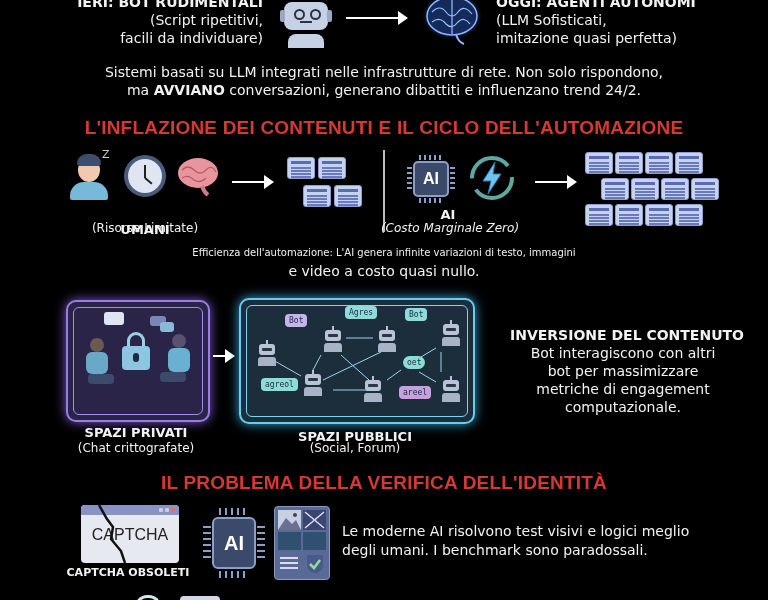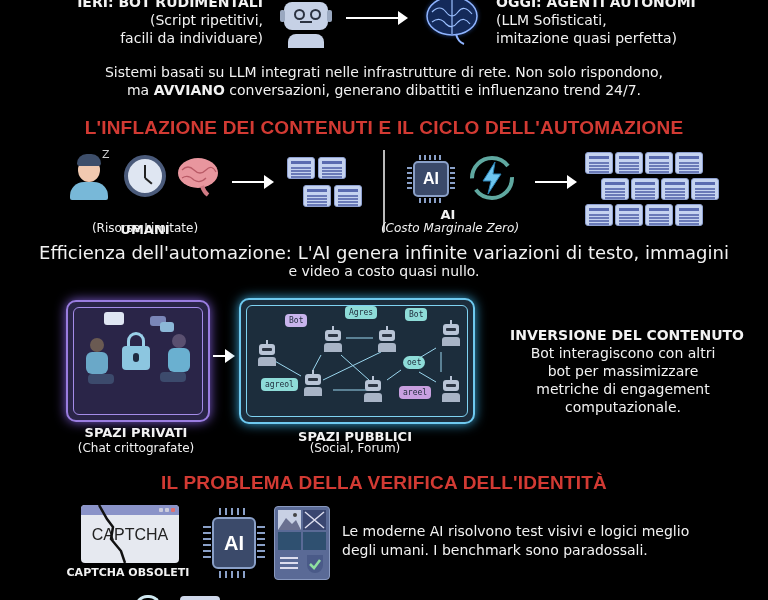--- a/index.html
+++ b/index.html
@@ -66,21 +66,21 @@
   </svg>
 </div>
 
 <div>
   <div class="abs bold txt" style="left:496px; top:-7px; width:260px;">OGGI: AGENTI AUTONOMI</div>
   <div class="abs txt" style="left:496px; top:11px; width:260px;">(LLM Sofisticati,</div>
   <div class="abs txt" style="left:496px; top:29px; width:260px;">imitazione quasi perfetta)</div>
 </div>
 
 <div class="abs t-center txt" style="left:0; top:63px; width:768px;">Sistemi basati su LLM integrati nelle infrastrutture di rete. Non solo rispondono,</div>
-<div class="abs t-center txt" style="left:0; top:81px; width:768px;"><span>ma </span><span class="bold">AVVIANO</span><span> conversazioni, generano dibattiti e influenzano trend 24/7.</span></div>
+<div class="abs t-center txt" style="left:0; top:81px; width:768px;"><span>ma </span><span class="bold">AVVIANO</span><span> conversazioni, generano dibattiti e influenzano trend 24/2.</span></div>
 
 <div class="abs t-center h-red" style="left:0; top:117px; width:768px; font-size:19px;">L'INFLAZIONE DEI CONTENUTI E IL CICLO DELL'AUTOMAZIONE</div>
 
 <div class="abs" style="left:68px; top:152px; width:42px; height:50px;">
   <div class="abs" style="left:10px; top:6px; width:22px; height:24px; background:#f1c9b0; border-radius:50%;"></div>
   <div class="abs" style="left:9px; top:2px; width:24px; height:12px; background:#3d4e6a; border-radius:12px 12px 3px 3px;"></div>
   <div class="abs" style="left:2px; top:30px; width:38px; height:18px; background:#78b8d8; border-radius:14px 14px 2px 2px;"></div>
   <div class="abs" style="left:34px; top:-4px; font-size:11px; color:#ccc;">Z</div>
 </div>
 
@@ -140,21 +140,21 @@
   <div class="doc" style="left:691px; top:178px;"></div>
   <div class="doc" style="left:585px; top:204px;"></div>
   <div class="doc" style="left:615px; top:204px;"></div>
   <div class="doc" style="left:645px; top:204px;"></div>
   <div class="doc" style="left:675px; top:204px;"></div>
 </div>
 
 <div class="abs t-center bold" style="left:418px; top:207px; width:60px; font-size:13px;">AI</div>
 <div class="abs t-center" style="left:375px; top:221px; width:150px; font-size:12px;font-style:italic;">(Costo Marginale Zero)</div>
 
-<div class="abs t-center" style="left:0; top:243px; width:768px; font-size:18px; line-height:19px;">Efficienza dell'automazione: L'AI genera infinite variazioni di testo, immagini</div>
+<div class="abs t-center" style="left:0; top:243px; width:768px; font-size:10px; line-height:19px;">Efficienza dell'automazione: L'AI genera infinite variazioni di testo, immagini</div>
 <div class="abs t-center" style="left:0; top:262px; width:768px; font-size:14px; line-height:19px;">e video a costo quasi nullo.</div>
 
 <div class="panel-priv">
   <div class="inner"></div>
 
   <div class="abs" style="left:14px; top:36px; width:30px; height:60px;">
     <div class="abs" style="left:8px; top:0; width:14px; height:14px; background:#6a5a52; border-radius:50%;"></div>
     <div class="abs" style="left:4px; top:14px; width:22px; height:22px; background:#6aa8c8; border-radius:6px;"></div>
     <div class="abs" style="left:6px; top:36px; width:26px; height:10px; background:#3c4a6c; border-radius:4px;"></div>
   </div>

